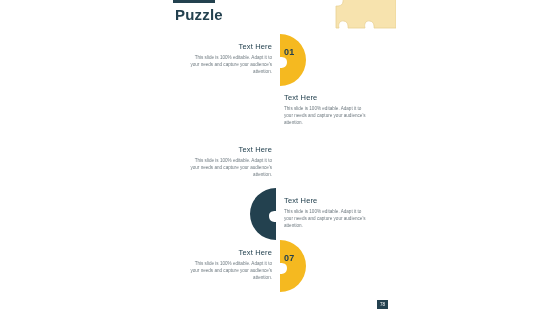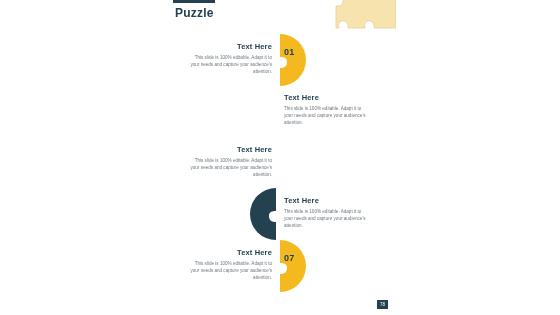--- a/index.html
+++ b/index.html
@@ -39,21 +39,21 @@
     left: 13px;
     top: 0px;
     width: 42px;
     height: 3px;
     background: #23414f;
   }
   #page-title {
     position: absolute;
     left: 15px;
     top: 6px;
-    font-size: 12px;
+    font-size: 15px;
     font-weight: bold;
     color: #23414f;
     letter-spacing: .2px;
     white-space: nowrap;
   }
 
   
   #corner-puzzle {
     position: absolute;
     right: 0px;
@@ -96,21 +96,21 @@
   .text-block {
     position: absolute;
     top: 8px;
     width: 86px;
   }
   .chain-row.side-right .text-block { left: 26px;  text-align: right; }
   .chain-row.side-left  .text-block { left: 124px; text-align: left;  }
 
   .text-head {
     font-size: 7.5px;
-    font-weight: bold;
+    font-weight: normal;
     color: #23414f;
     margin: 0 0 3px 0;
     letter-spacing: .15px;
   }
   .text-body {
     font-size: 4.6px;
     line-height: 1.55;
     color: #6f7a80;
     margin: 0;
   }

